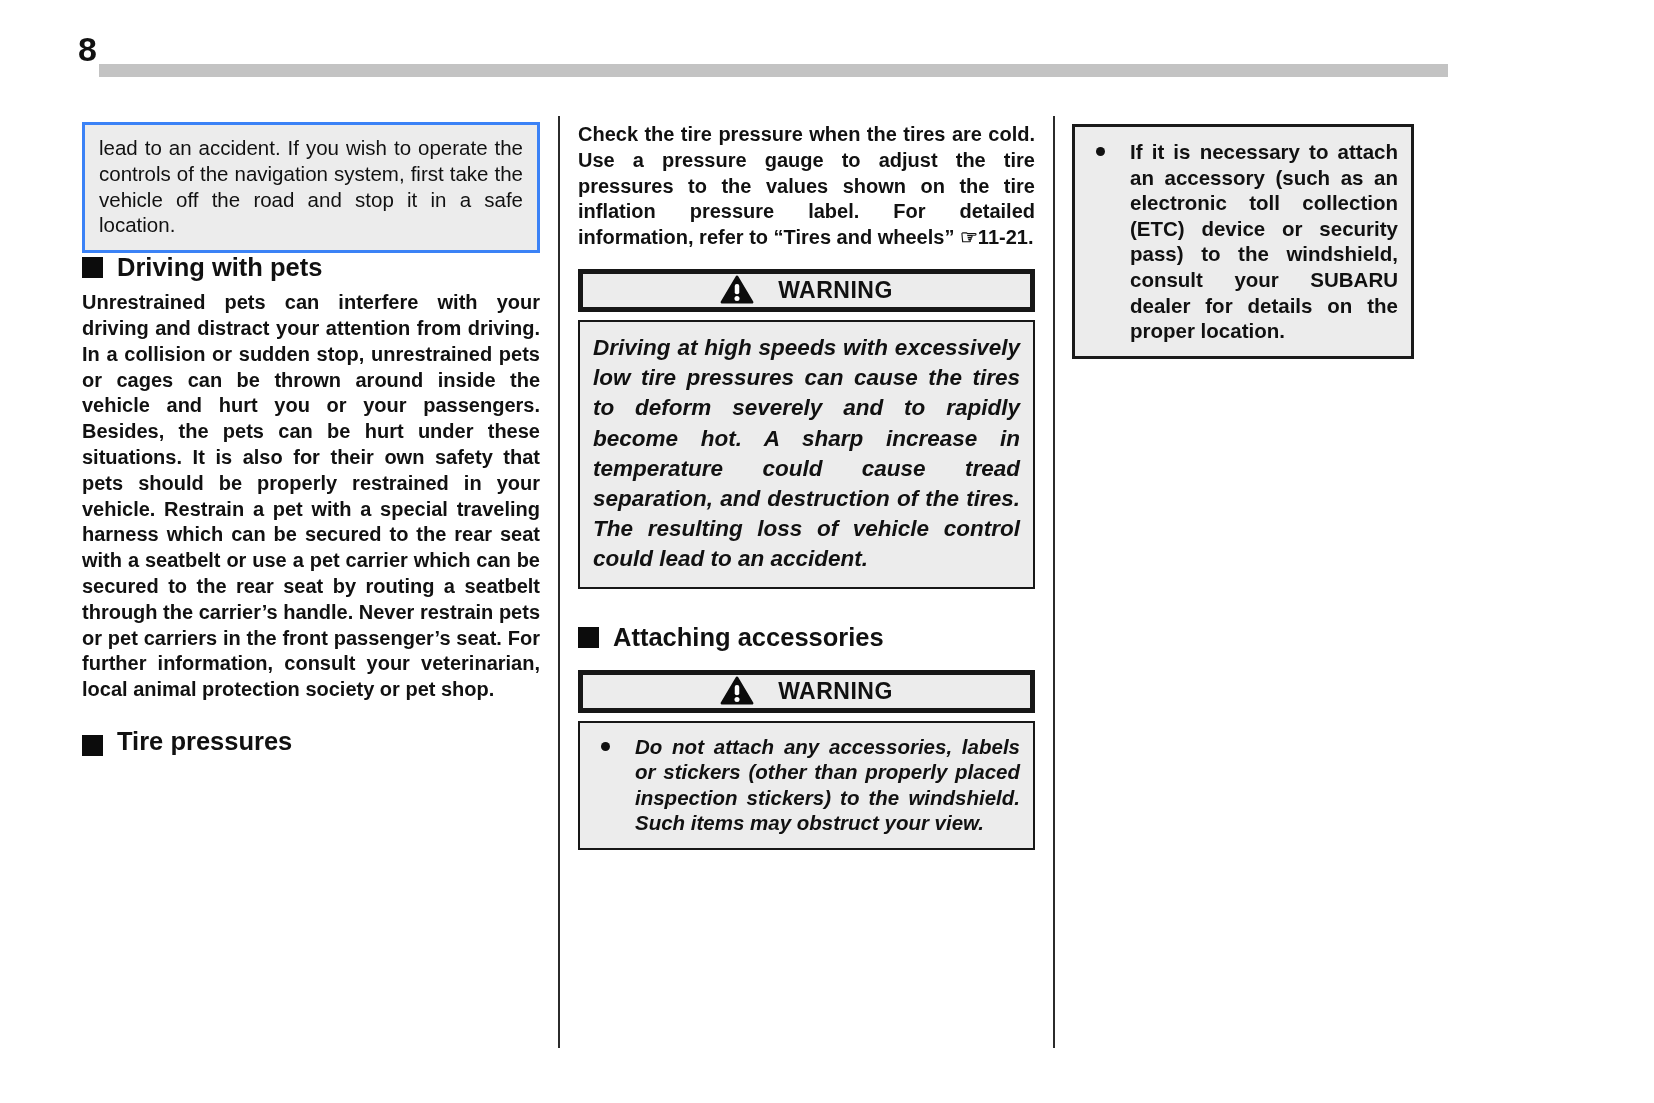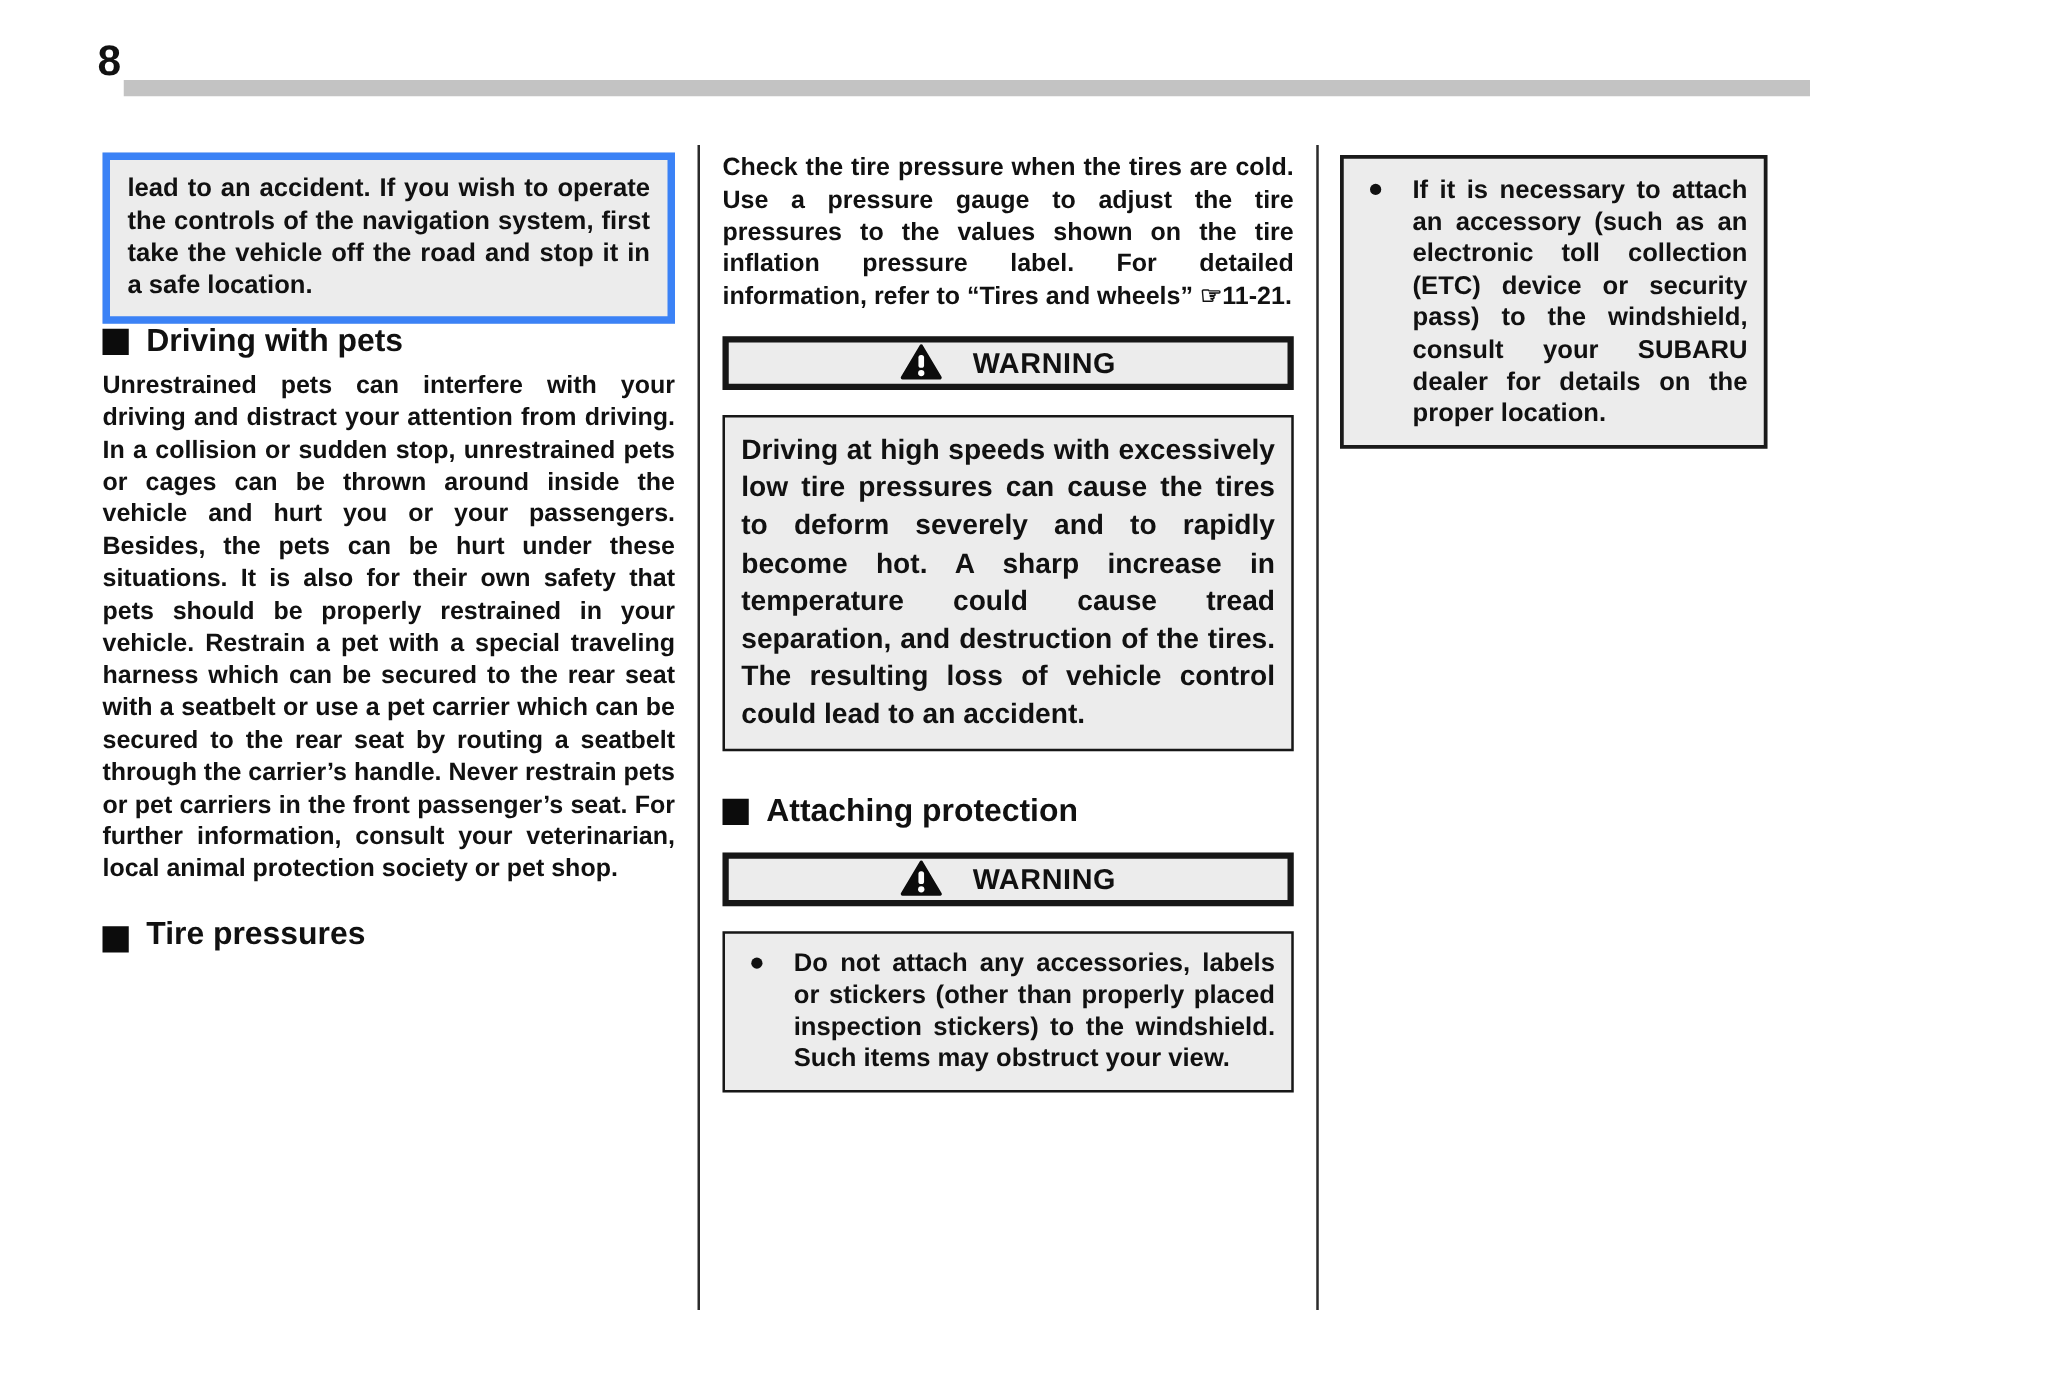--- a/index.html
+++ b/index.html
@@ -38,24 +38,24 @@
   .divider-1 { left: 558px; }
   .divider-2 { left: 1053px; }
 
   .col { position: absolute; top: 118px; }
   .col-left  { left: 82px;  width: 458px; }
   .col-mid   { left: 578px; width: 457px; }
   .col-right { left: 1072px; width: 342px; }
 
   .note-box {
     margin-top: 4px;
-    border: 6px solid #3b82f6;
+    border: 3px solid #3b82f6;
     background: var(--box-background, #ececec);
     padding: 10px 14px 12px 14px;
-    font-weight: bold;
+    font-weight: normal;
     font-size: 20.5px;
     line-height: 25.8px;
     text-align: justify;
   }
   .body-par {
     margin: 8px 0 0 0;
     font-size: 20px;
     line-height: 25.8px;
     text-align: justify;
     font-weight: bold;
@@ -85,25 +85,26 @@
     display: flex;
     align-items: center;
     justify-content: center;
     gap: 24px;
     font-size: 23px;
     font-weight: bold;
     letter-spacing: 0.5px;
   }
   .warn-icon { flex: none; display: block; }
   .warn-body {
-    margin-top: 20px;
+    margin-top: 8px;
     border: 2px solid #171717;
     background: var(--box-background, #ececec);
     padding: 11px 13px 12px 13px;
     font-weight: bold;
+    font-style: italic;
   }
   .warn-body-large {
     font-size: 22.5px;
     line-height: 30.2px;
     text-align: justify;
   }
   .bullet-item { display: flex; }
   .bullet-dot {
     flex: none;
     width: 9px;
@@ -161,21 +162,21 @@
         <path d="M18 2 L34 29 L2 29 Z" fill="#0c0c0c" stroke="#0c0c0c" stroke-width="3" stroke-linejoin="round"></path>
         <rect x="15.6" y="9.5" width="4.8" height="11" rx="2.2" fill="#ffffff"></rect>
         <circle cx="18" cy="25" r="2.7" fill="#ffffff"></circle>
       </svg>
       <span>WARNING</span>
     </div>
     <div class="warn-body warn-body-large">Driving at high speeds with excessively low tire pressures can cause the tires to deform severely and to rapidly become hot. A sharp increase in temperature could cause tread separation, and destruction of the tires. The resulting loss of vehicle control could lead to an accident.</div>
 
     <div class="sec-heading loose">
       <span class="sec-square"></span>
-      <span>Attaching protection</span>
+      <span>Attaching accessories</span>
     </div>
 
     <div class="warn-header">
       <svg class="warn-icon" width="34" height="30" viewBox="0 0 36 32" aria-hidden="true">
         <path d="M18 2 L34 29 L2 29 Z" fill="#0c0c0c" stroke="#0c0c0c" stroke-width="3" stroke-linejoin="round"></path>
         <rect x="15.6" y="9.5" width="4.8" height="11" rx="2.2" fill="#ffffff"></rect>
         <circle cx="18" cy="25" r="2.7" fill="#ffffff"></circle>
       </svg>
       <span>WARNING</span>
     </div>

